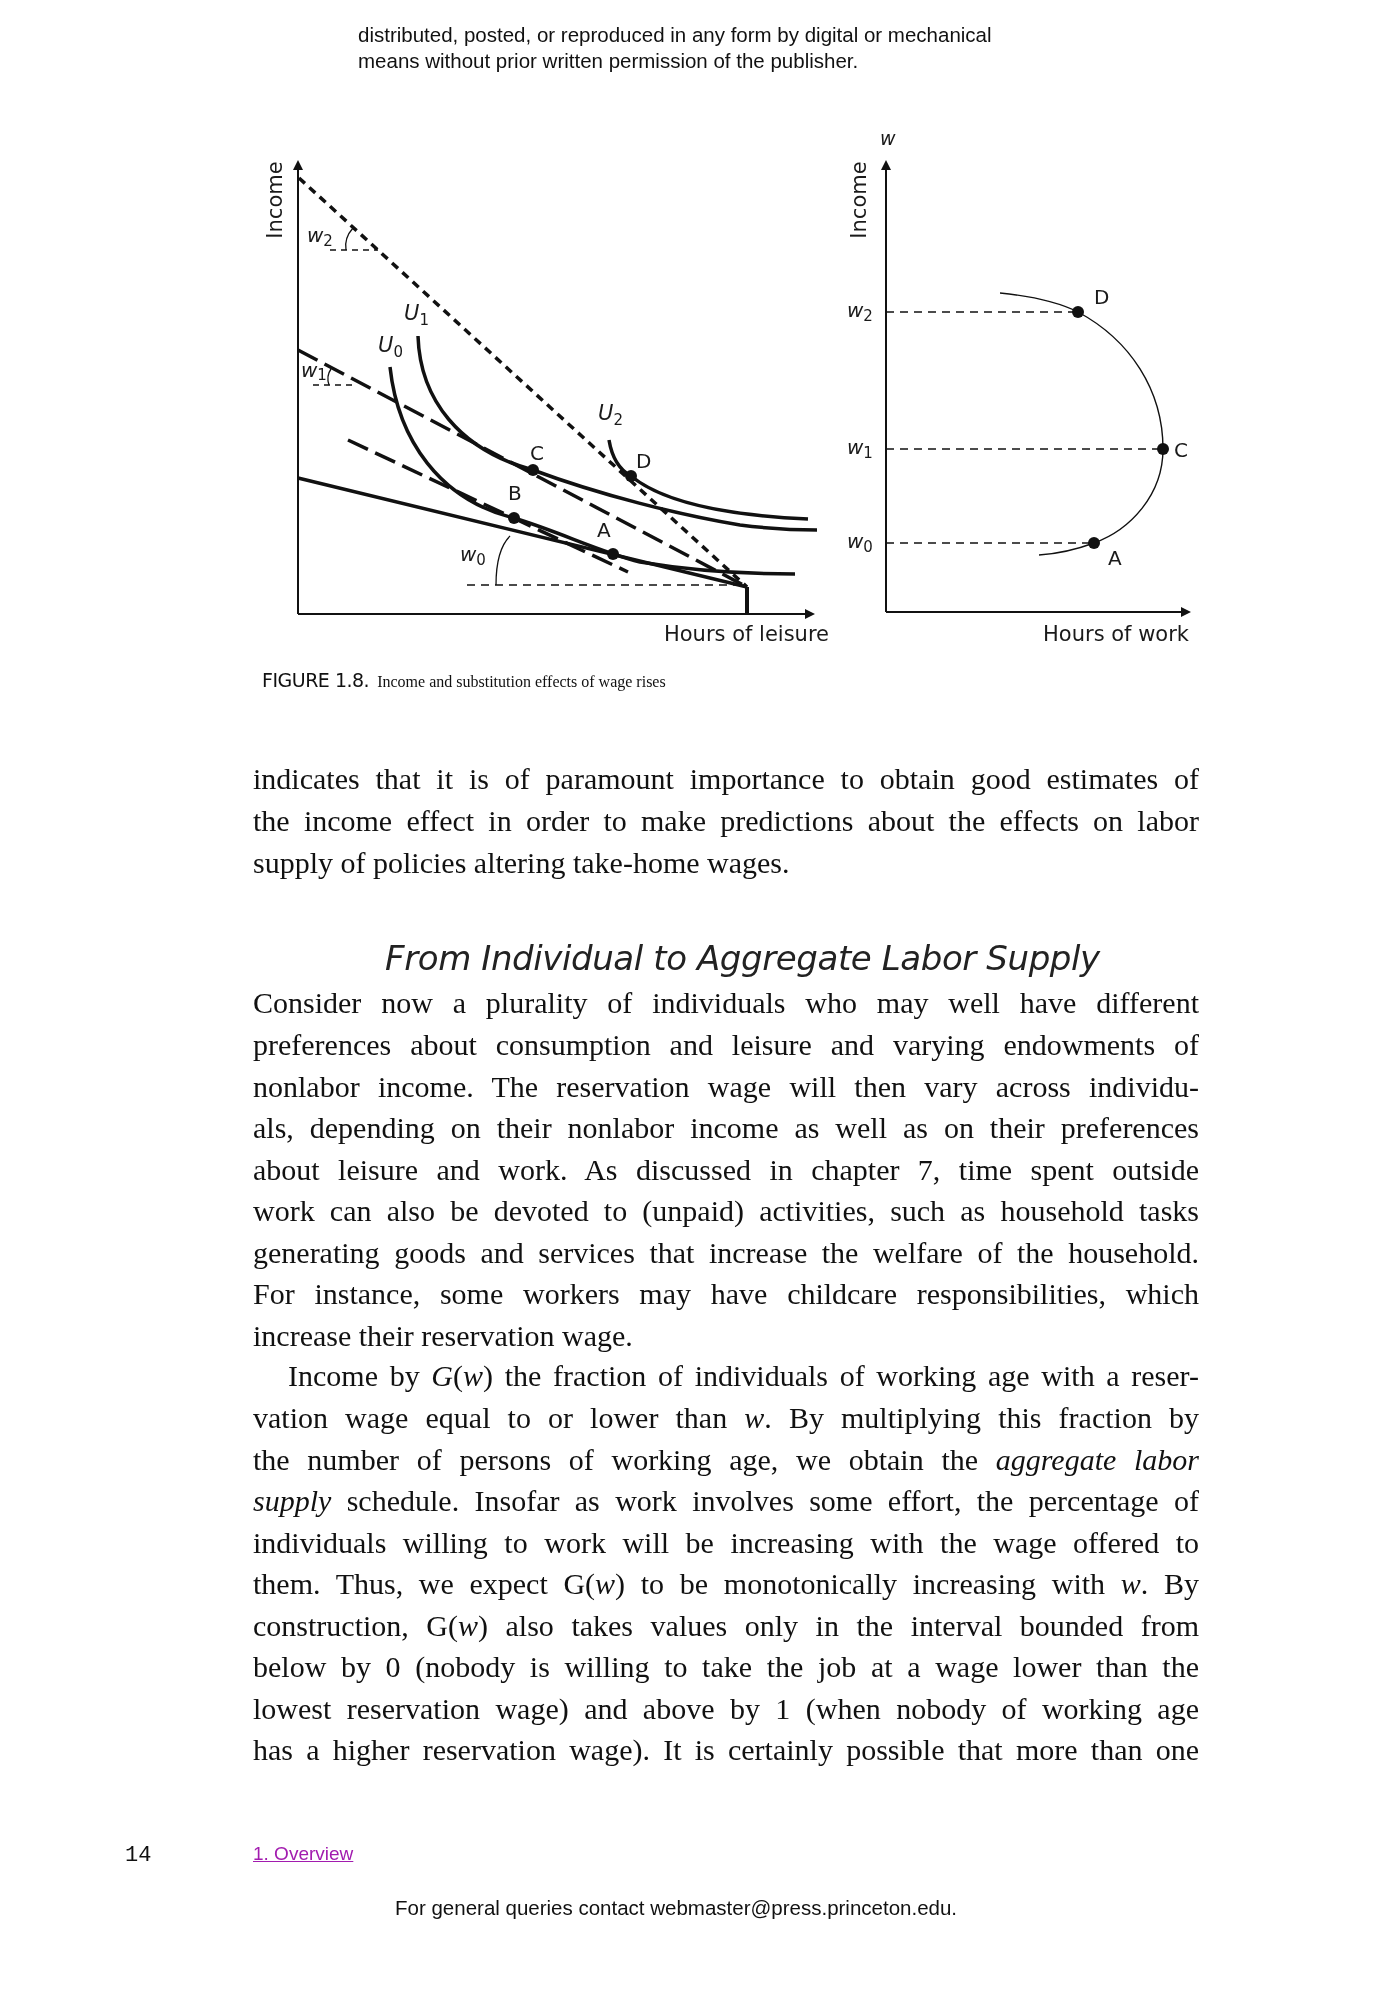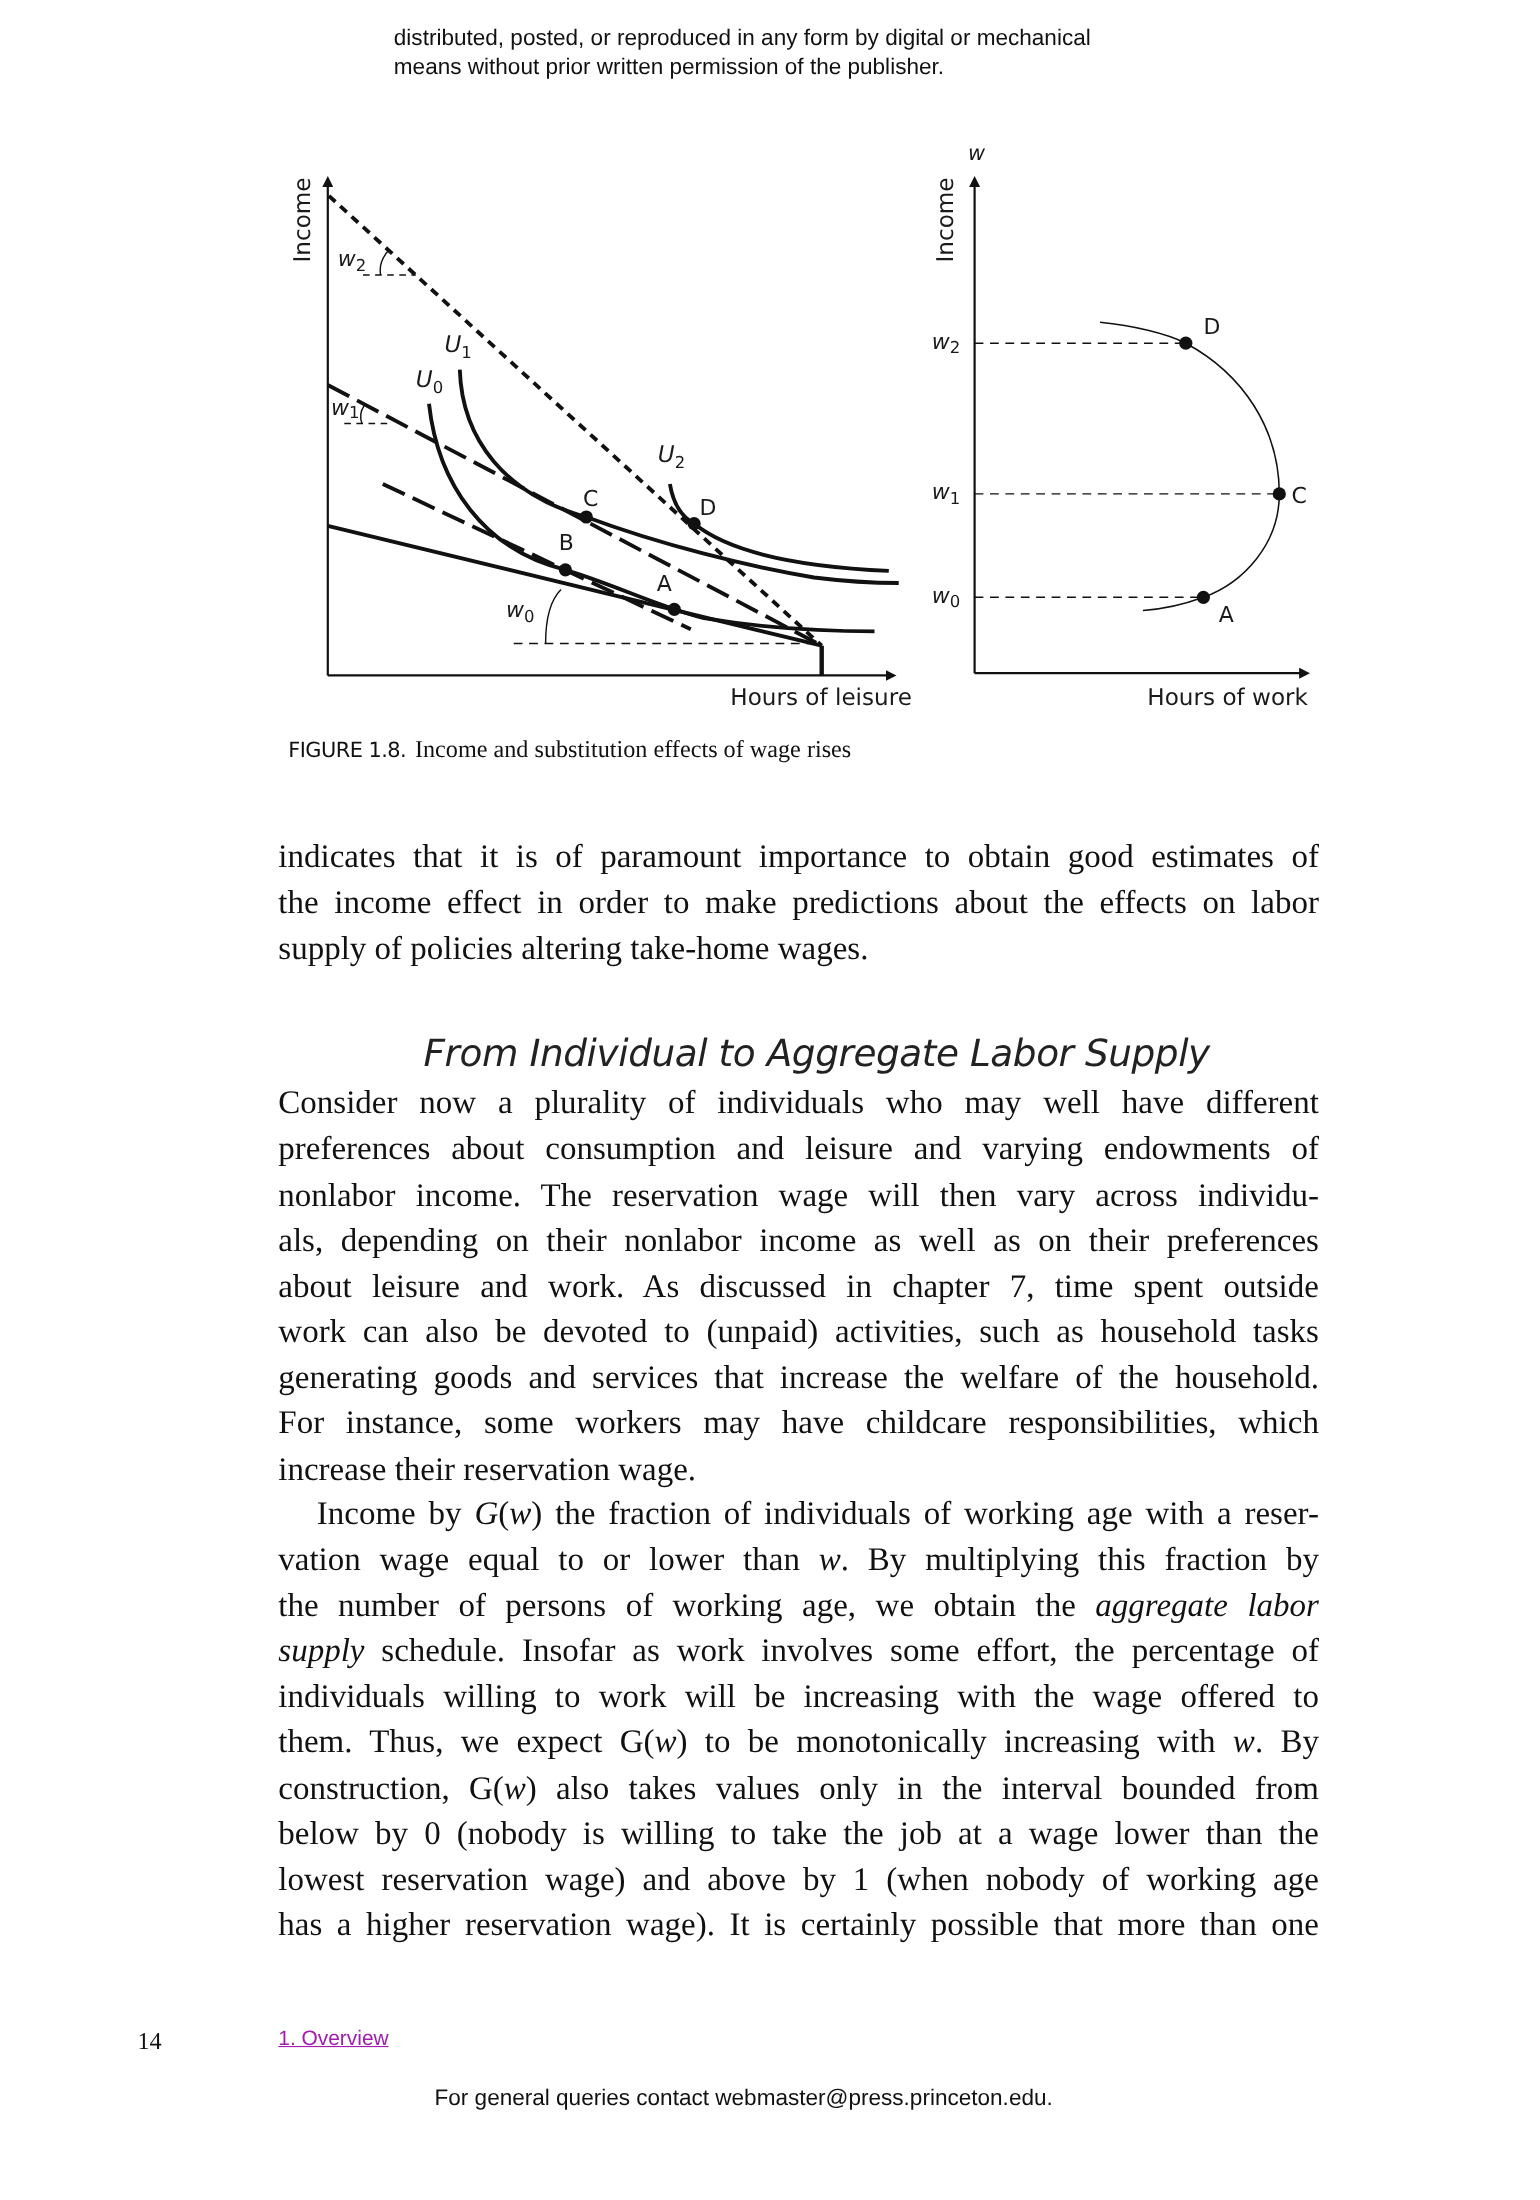--- a/index.html
+++ b/index.html
@@ -3,27 +3,27 @@
 <meta charset="utf-8">
 <style>
   html, body { margin: 0; padding: 0; background: #ffffff; }
   body { width: 1400px; height: 2000px; position: relative; overflow: hidden; color: #111; }
   .copyright { position: absolute; left: 358px; top: 22px; width: 720px; font-family: "Liberation Sans", sans-serif; font-size: 20.5px; line-height: 26px; color: #111; }
   .copyright div { white-space: nowrap; }
   svg.fig { position: absolute; left: 0; top: 0; }
   .fig text { font-family: "DejaVu Sans", sans-serif; fill: #1a1a1a; }
   .caption { position: absolute; left: 262px; top: 668px; font-size: 21px; white-space: nowrap; }
   .caption .fig-label { font-family: "DejaVu Sans", sans-serif; font-size: 19px; letter-spacing: -0.5px; text-align: center; }
-  .caption .fig-text { font-family: "Liberation Serif", serif; font-size: 22px; margin-left: 8px; }
+  .caption .fig-text { font-family: "Liberation Serif", serif; font-size: 16px; margin-left: 8px; }
   .body-text { position: absolute; left: 253px; width: 946px; font-family: "Liberation Serif", serif; font-size: 30px; color: #111; }
   .line { position: absolute; left: 0; width: 946px; height: 42px; line-height: 42px; white-space: nowrap; text-align: justify; text-align-last: justify; }
   .line.last { text-align-last: left; }
   .line.indent { padding-left: 35px; width: 911px; }
   .section-heading { position: absolute; left: 385px; top: 938px; font-family: "DejaVu Sans", sans-serif; font-style: italic; font-size: 34px; font-weight: 300; letter-spacing: -0.4px; color: #222; white-space: nowrap; }
-  .pagenum { position: absolute; left: 125px; top: 1843px; font-family: Liberation Serif, serif; font-size: 22px; color: #111; }
+  .pagenum { position: absolute; left: 125px; top: 1843px; font-family: Liberation Mono, monospace; font-size: 22px; color: #111; }
   .running-head { position: absolute; left: 253px; top: 1843px; font-family: "Liberation Sans", sans-serif; font-size: 19px; color: #a21caf; text-decoration: underline; }
   .footer-note { position: absolute; left: 395px; top: 1896px; font-family: "Liberation Sans", sans-serif; font-size: 20.5px; color: #111; white-space: nowrap; }
   i { font-style: italic; }
 </style>
 </head>
 <body>
 
 <div class="copyright">
   <div>distributed, posted, or reproduced in any form by digital or mechanical</div>
   <div>means without prior written permission of the publisher.</div>

